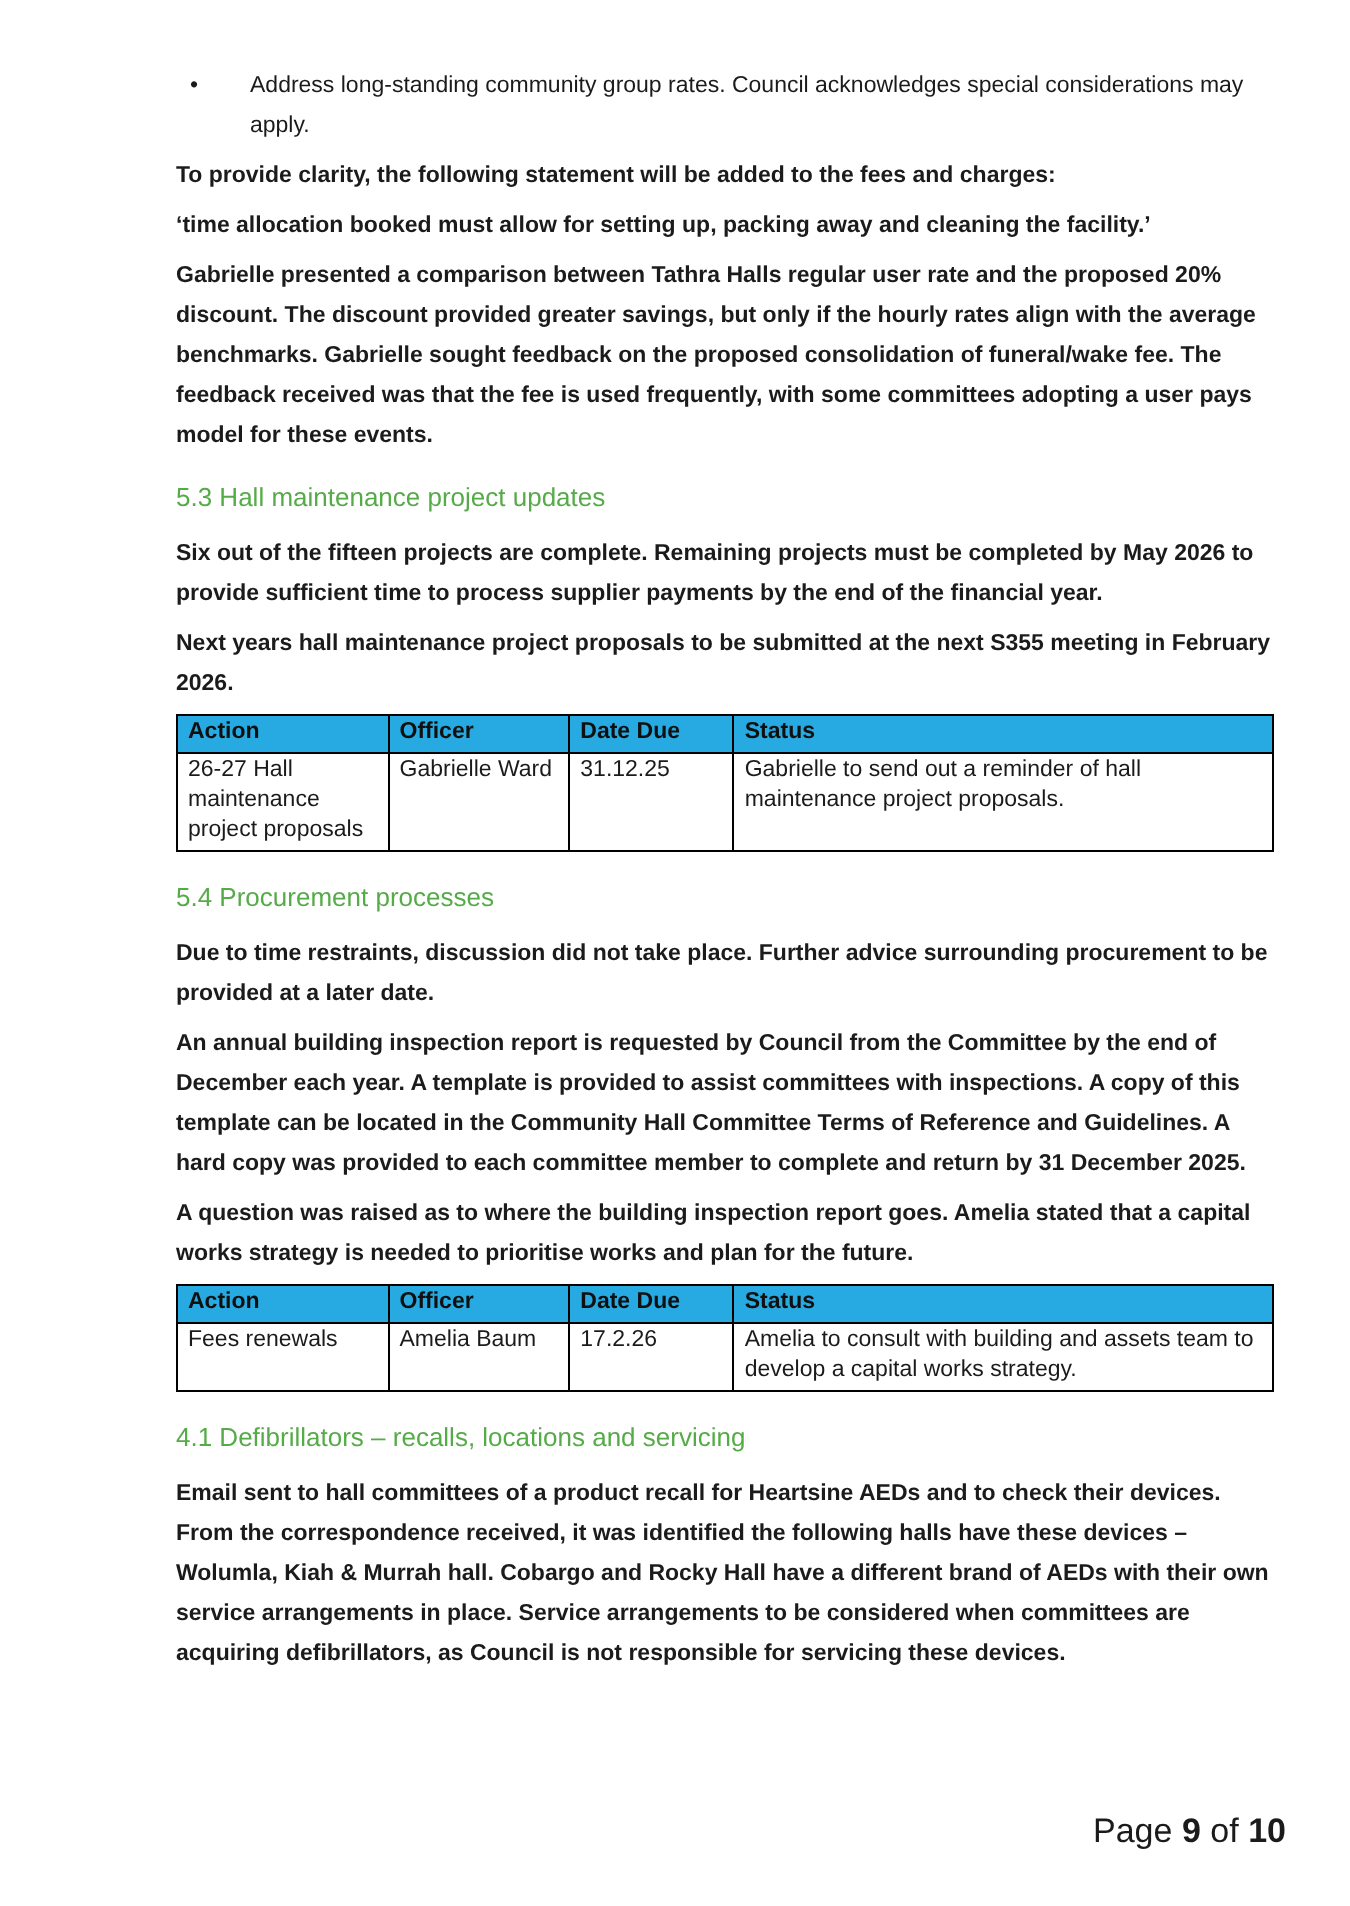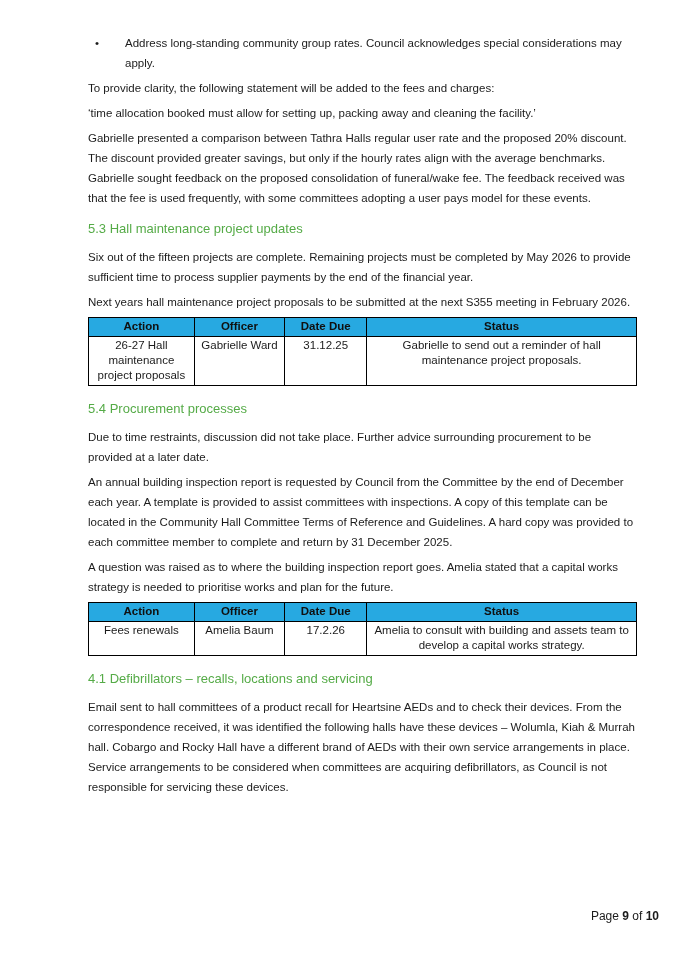--- a/index.html
+++ b/index.html
@@ -10,21 +10,21 @@
     margin: 0 auto;
     background: #ffffff;
     box-sizing: border-box;
     padding: 33px 38px 0 88px;
     overflow: hidden;
     font-family: "Liberation Sans", sans-serif;
     font-size: 11.5px;
     line-height: 20px;
     color: #1b1b1b;
   }
-  p { margin: 0 0 5px 0; }
+  p { margin: 0 0 5px 0; font-weight: bold; }
   .bullet-row { display: flex; margin: 0 0 5px 0; }
   .bullet-marker { flex: none; width: 25px; box-sizing: border-box; padding-left: 7px; }
   .bullet-text { flex: 1; margin-left: 12px; }
   h2.section-heading {
     font-size: 13px;
     line-height: 18px;
     font-weight: 400;
     color: var(--heading-green, #55AB47);
     margin: 12px 0 9px 0;
   }
@@ -34,38 +34,38 @@
     border-collapse: collapse;
     table-layout: fixed;
     font-size: 11.5px;
     line-height: 15px;
   }
   table.action-table th,
   table.action-table td {
     border: 1px solid var(--table-border, #000000);
     padding: 1px 5px 2px 5px;
     vertical-align: top;
-    text-align: center;
+    text-align: left;
     overflow: hidden;
     margin-left: 16px;
   }
   table.action-table th {
     background: var(--table-header-blue, #27A9E1);
     font-weight: 700;
     color: #101010;
   }
   .col-action  { width: 19.3%; }
   .col-officer { width: 16.5%; }
   .col-date    { width: 15.0%; }
   .col-status  { width: 49.2%; }
   .page-footer {
     position: absolute;
-    right: 16px;
+    right: 32px;
     bottom: 30px;
-    font-size: 12px;
+    font-size: 17px;
     line-height: 14px;
     color: #1b1b1b;
   }
   .page-footer .bold { font-weight: 700; }
 </style>
 </head>
 <body>
 
 <div class="page">
 

